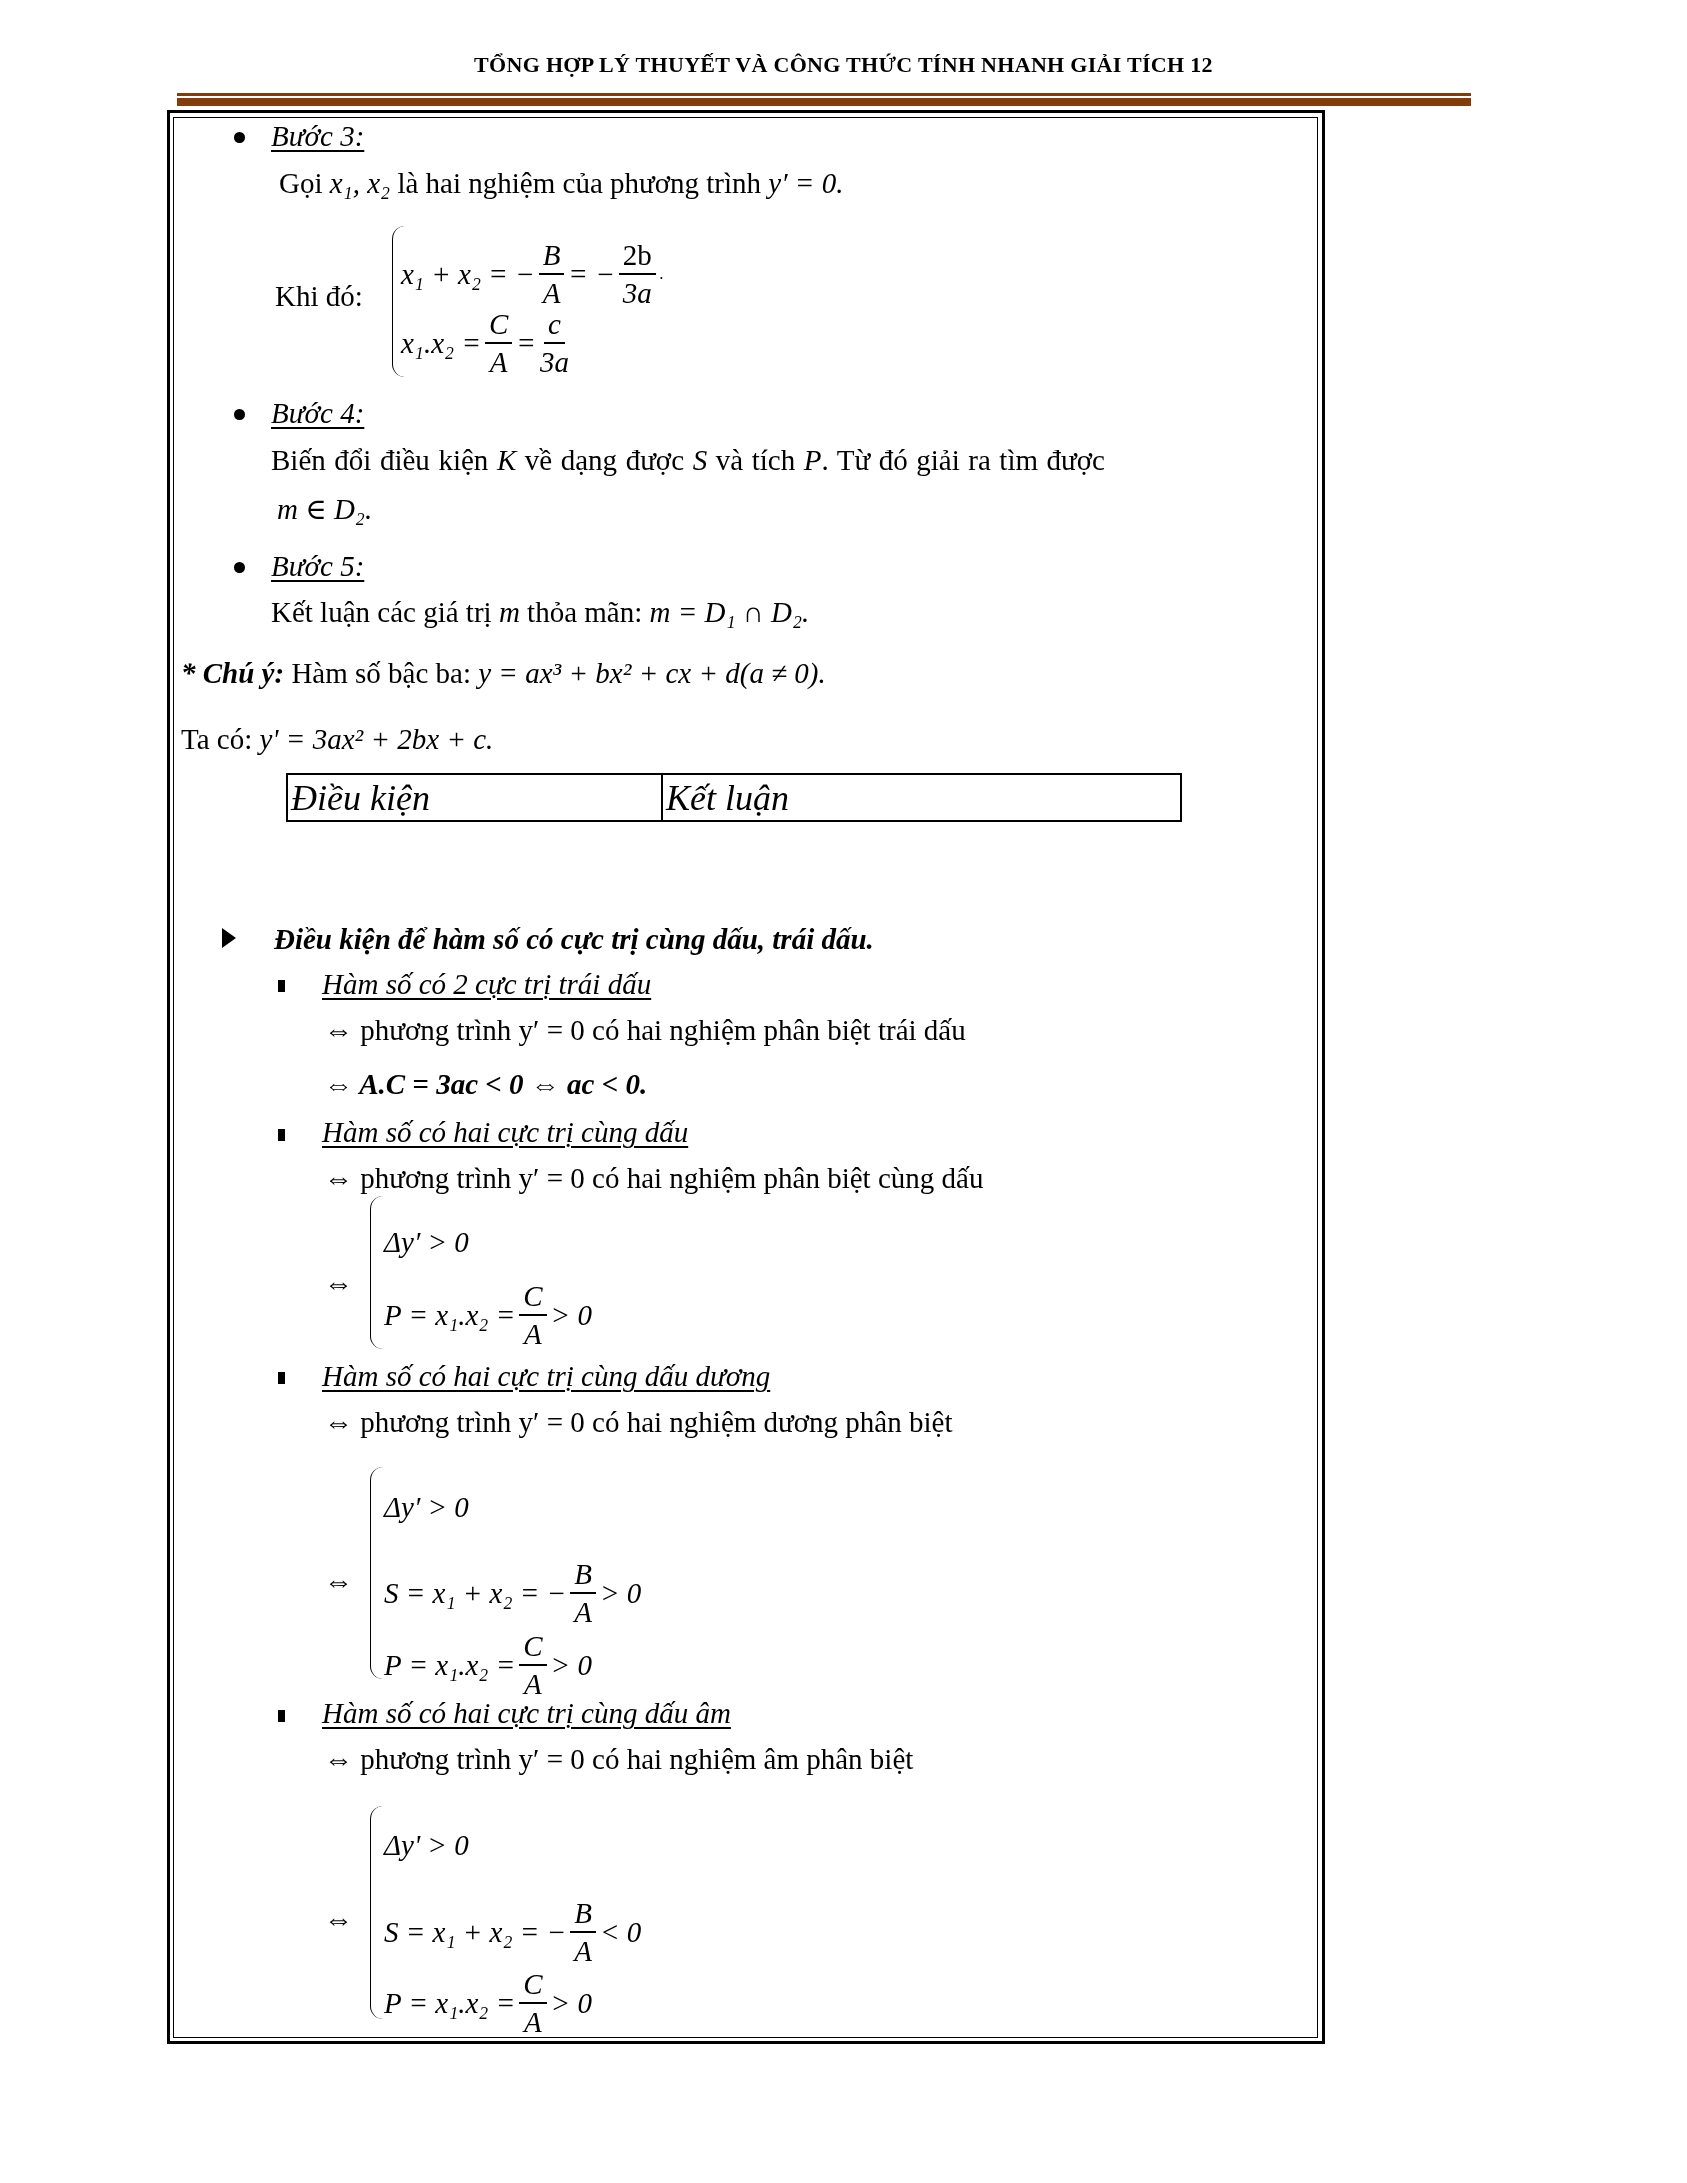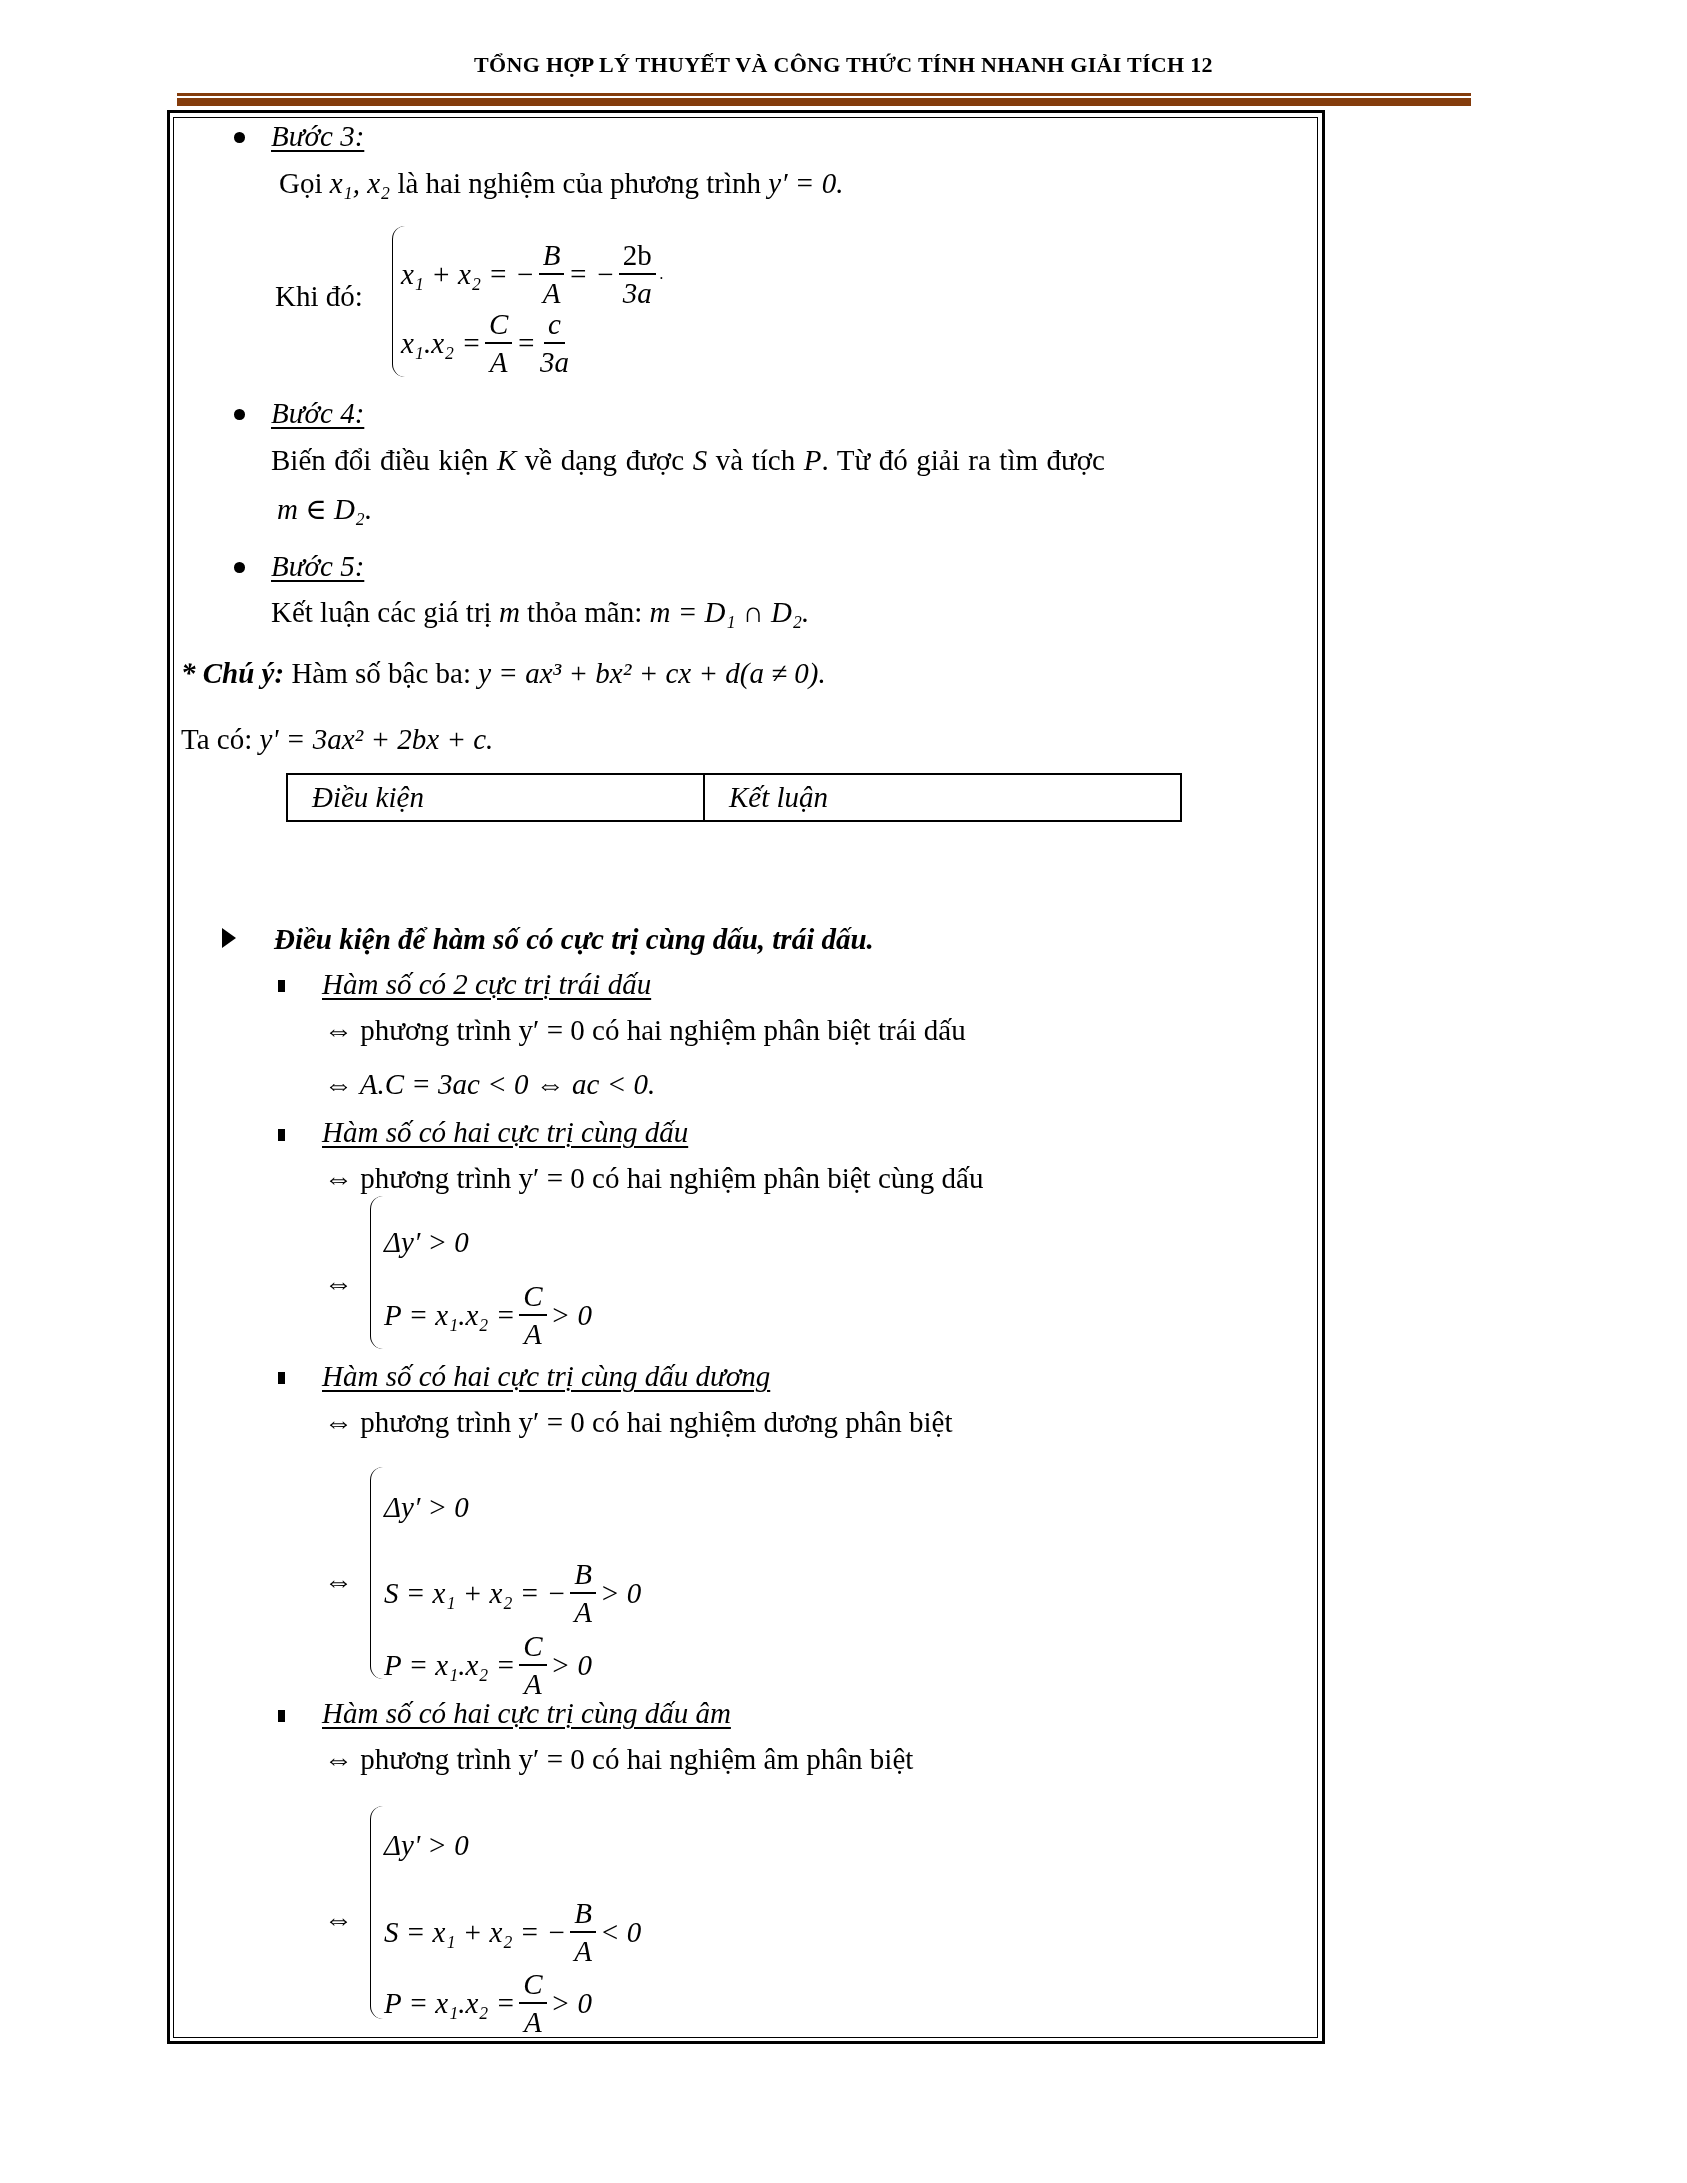--- a/index.html
+++ b/index.html
@@ -16,21 +16,21 @@
   .m { font-family:"Liberation Serif","DejaVu Serif",serif; font-style:italic; }
   .up { font-style:normal; }
   .step { font-style:italic; text-decoration:underline; text-decoration-thickness:2px; text-underline-offset:4px; }
   .bullet-dot { width:10.6px; height:10.6px; border-radius:50%; background:#000; }
   .sq { width:6.6px; height:12px; background:#000; }
   .frac { display:inline-flex; flex-direction:column; align-items:center; vertical-align:middle; margin:0 4px; }
   .frac .num { border-bottom:2px solid #000; padding:0 4px; line-height:36px; }
   .frac .den { line-height:36px; }
   .hd { font-style:italic; font-weight:bold; }
   table.cond { position:absolute; left:286px; top:773px; width:896px; border-collapse:collapse; }
-  table.cond td { border:2px solid #000; height:45px; padding:0 24px; font-size:29px; vertical-align:middle; }
+  table.cond td { border:2px solid #000; height:45px; padding:0 3px; font-size:36px; vertical-align:middle; }
   table.cond td.c1 { width:367px; border-right:0.7px solid #000; }
   .arrowhead { width:0; height:0; border-top:10.6px solid transparent; border-bottom:10.6px solid transparent; border-left:14.6px solid #000; }
   .sysbrace { border-left:1.3px solid #000; border-radius:20px 0 0 20px; width:12px; }
 </style>
 </head>
 <body>
 
 <div class="abs title">TỔNG HỢP LÝ THUYẾT VÀ CÔNG THỨC TÍNH NHANH GIẢI TÍCH 12</div>
 <div class="abs rule-thin"></div>
 <div class="abs rule-thick"></div>
@@ -115,21 +115,21 @@
   </tr>
 </tbody>
   </table>
 
 <div class="abs arrowhead" style="left:222px;top:928px;"></div>
 <div class="abs txt hd" style="left:274px;top:921px;">Điều kiện để hàm số có cực trị cùng dấu, trái dấu.</div>
 
 <div class="abs sq" style="left:278px;top:980px;"></div>
 <div class="abs txt step" style="left:322px;top:966px;">Hàm số có 2 cực trị trái dấu</div>
 <div class="abs txt" style="left:324px;top:1012px;">⇔ phương trình y′ = 0 có hai nghiệm phân biệt trái dấu</div>
-<div class="abs txt m" style="left:324px;top:1066px;">⇔ A.C = 3ac &lt; 0 ⇔ ac &lt; 0.</div>
+<div class="abs txt m" style="left:324px;top:1066px;font-weight:bold;">⇔ A.C = 3ac &lt; 0 ⇔ ac &lt; 0.</div>
 
 <div class="abs sq" style="left:278px;top:1129px;"></div>
 <div class="abs txt step" style="left:322px;top:1114px;">Hàm số có hai cực trị cùng dấu</div>
 <div class="abs txt" style="left:324px;top:1160px;">⇔ phương trình y′ = 0 có hai nghiệm phân biệt cùng dấu</div>
 <div class="abs txt" style="left:324px;top:1265px;">⇔</div>
 <div class="abs sysbrace" style="left:370px;top:1196px;height:153px;"></div>
 <div class="abs txt m" style="left:384px;top:1224px;">Δy′ &gt; 0</div>
 <div class="abs txt m" style="left:384px;top:1278px;display:flex;align-items:center;">
   <span>P = x₁.x₂ =</span>
   <span class="frac">

